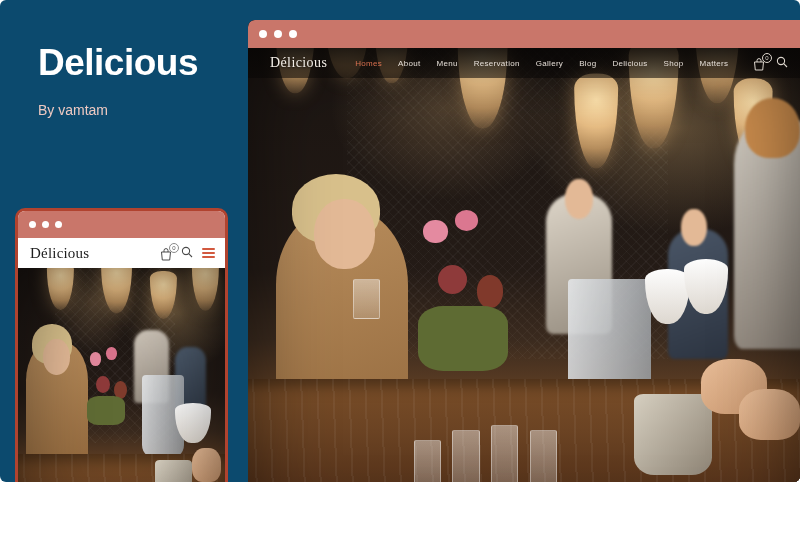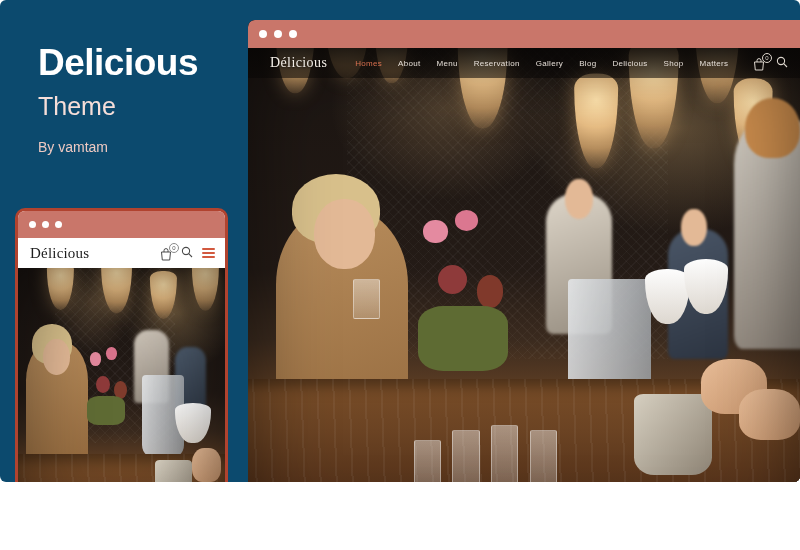--- a/index.html
+++ b/index.html
@@ -178,21 +178,20 @@
   }
   .mob-viewport { position: absolute; left: 0; right: 0; top: 57px; bottom: 0; overflow: hidden; }
 </style>
 </head>
 <body>
 
 <div id="stage">
 
   <div class="promo">
     <div class="promo-title">Delicious</div>
-    <div class="promo-sub">Theme</div>
     <div class="promo-by">By vamtam</div>
   </div>
 
   <div class="window" id="win-small">
     <div class="titlebar">
       <span class="dot"></span>
       <span class="dot"></span>
       <span class="dot"></span>
     </div>
 

